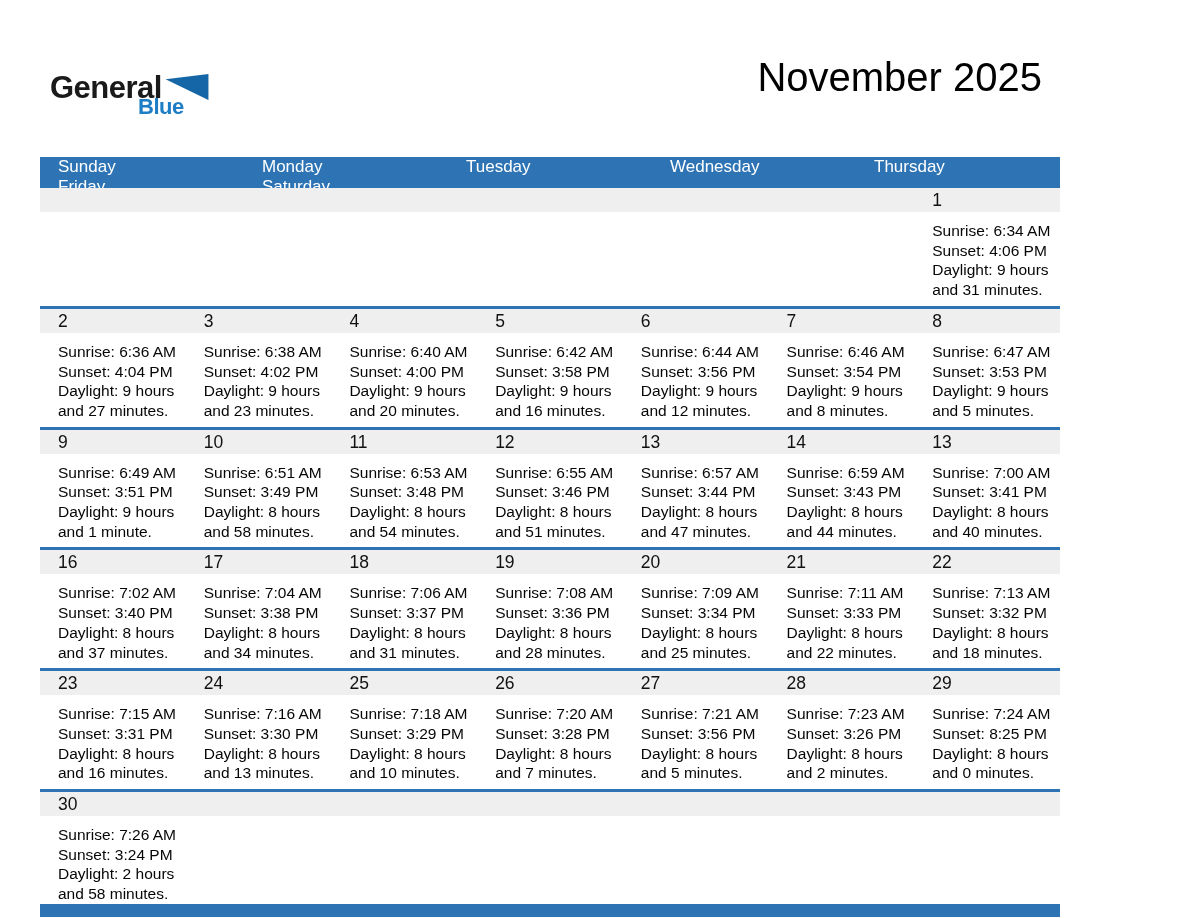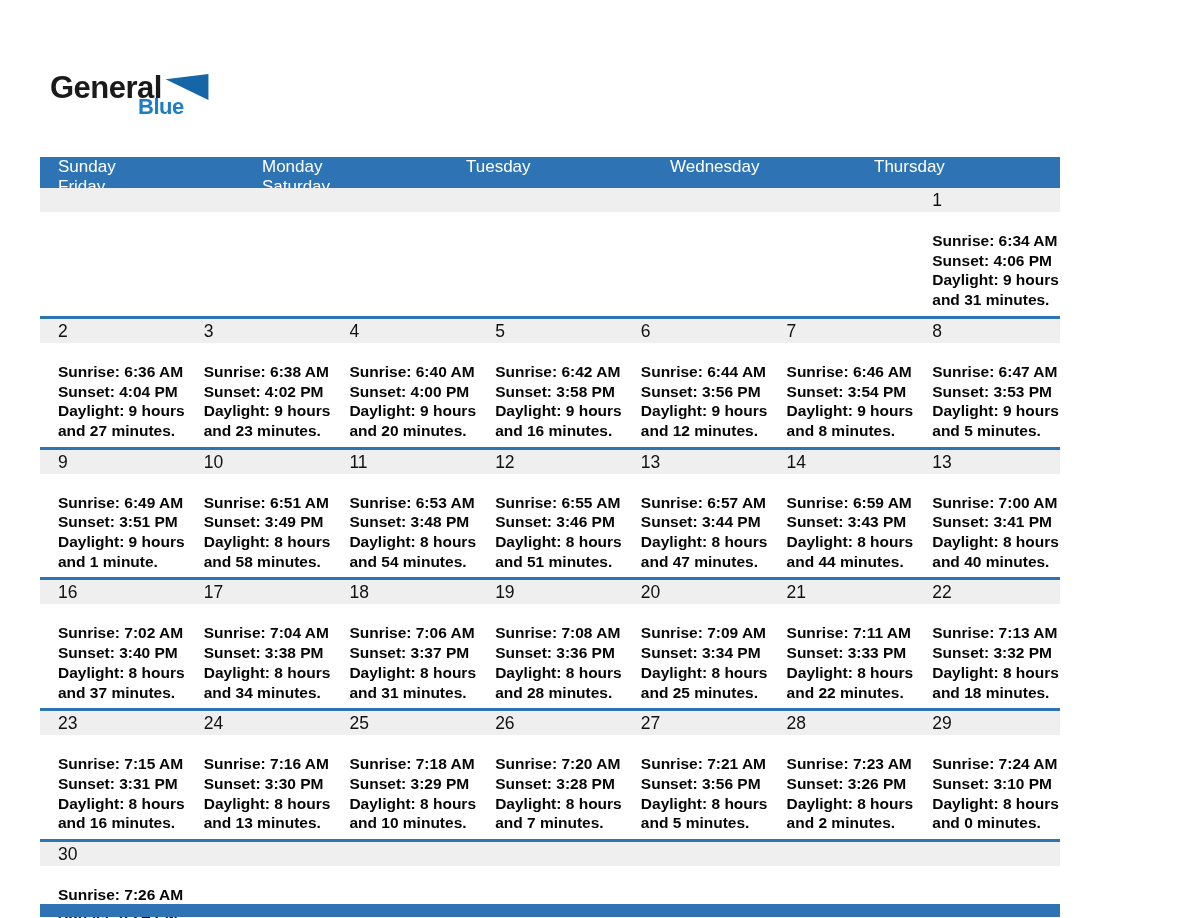--- a/index.html
+++ b/index.html
@@ -31,21 +31,21 @@
     display:grid; grid-template-columns:repeat(7,1fr);
     border-bottom:3px solid var(--separator); min-height:106px;
   }
   .week:last-child { border-bottom:none; }
 
   .cell { min-width:0; }
   .daynum {
     background:var(--band-bg); font-size:17.5px; color:#111;
     padding:2px 0 3px 18px; height:19px;
   }
-  .details { padding:19px 6px 6px 18px;font-weight:bold; }
+  .details { padding:9px 6px 6px 18px; }
   .dline { font-size:15.5px; line-height:19.7px; color:#060606; white-space:nowrap; }
 
   .footer-bar {
     position:absolute; left:40px; right:40px; top:904px; height:13px;
     background:var(--header-bg);
   }
 </style>
 </head>
 <body>
 
@@ -57,20 +57,21 @@
       <span class="logo-tri">
         <svg width="44" height="26" viewBox="0 0 56 34">
             <polygon points="0,7 56,0 56,34" fill="#1566A6"></polygon>
           </svg>
       </span>
     </div>
     <div class="logo-blue">Blue</div>
   </div>
 
   <div class="titles">
+    <div class="month-title">November 2025</div>
   </div>
 
   <div class="cal">
     <div class="cal-head">
         <div class="wd">Sunday</div>
         <div class="wd">Monday</div>
         <div class="wd">Tuesday</div>
         <div class="wd">Wednesday</div>
         <div class="wd">Thursday</div>
         <div class="wd">Friday</div>
@@ -359,21 +360,21 @@
               <div class="dline">Sunrise: 7:23 AM</div>
               <div class="dline">Sunset: 3:26 PM</div>
               <div class="dline">Daylight: 8 hours</div>
               <div class="dline">and 2 minutes.</div>
             </div>
           </div>
           <div class="cell">
             <div class="daynum">29</div>
             <div class="details">
               <div class="dline">Sunrise: 7:24 AM</div>
-              <div class="dline">Sunset: 3:10 PM</div>
+              <div class="dline">Sunset: 8:25 PM</div>
               <div class="dline">Daylight: 8 hours</div>
               <div class="dline">and 0 minutes.</div>
             </div>
           </div>
         </div>
         <div class="week">
           <div class="cell">
             <div class="daynum">30</div>
             <div class="details">
               <div class="dline">Sunrise: 7:26 AM</div>

